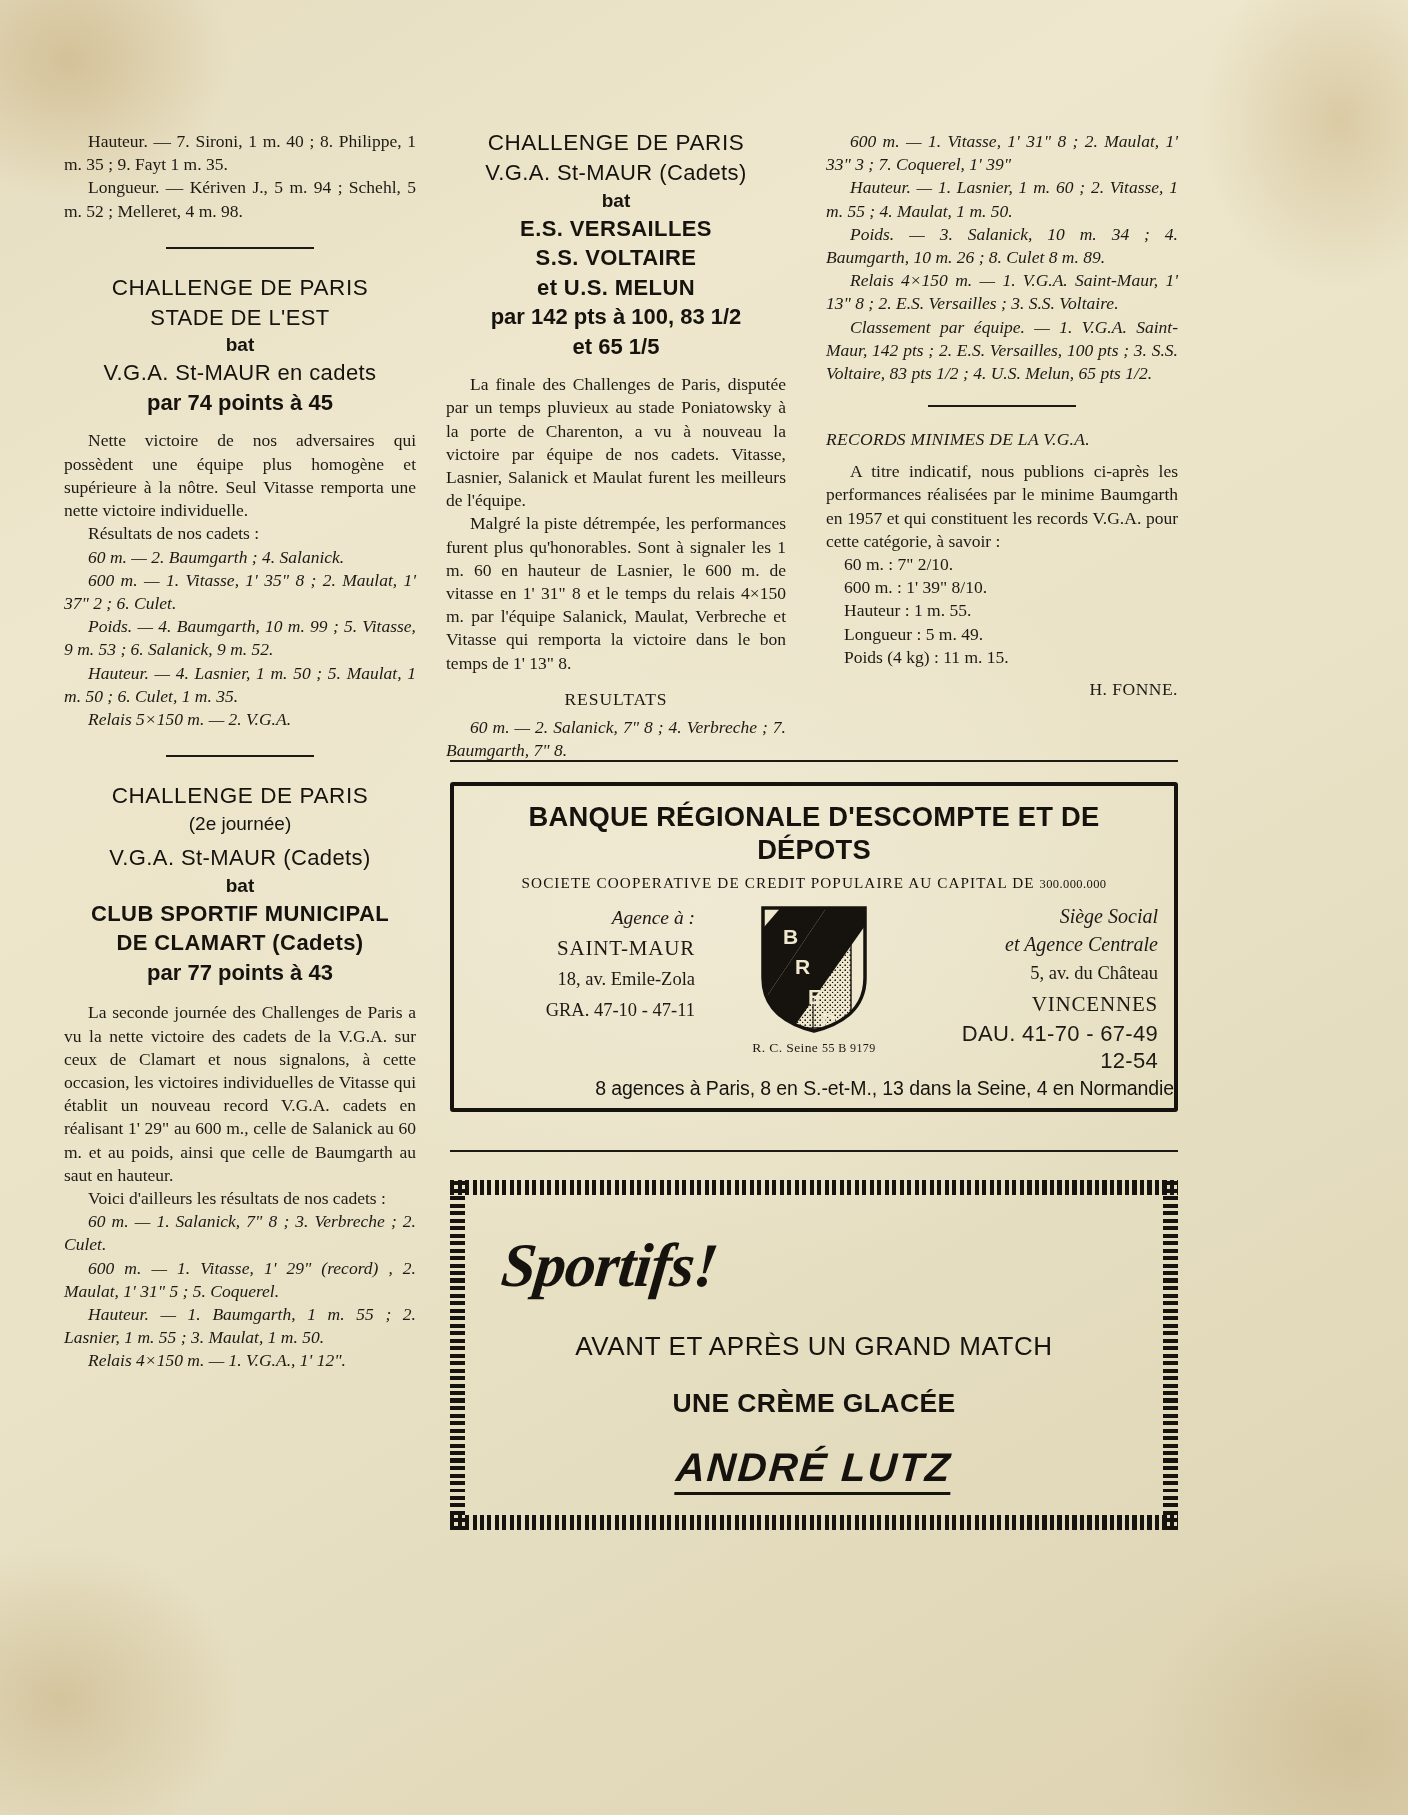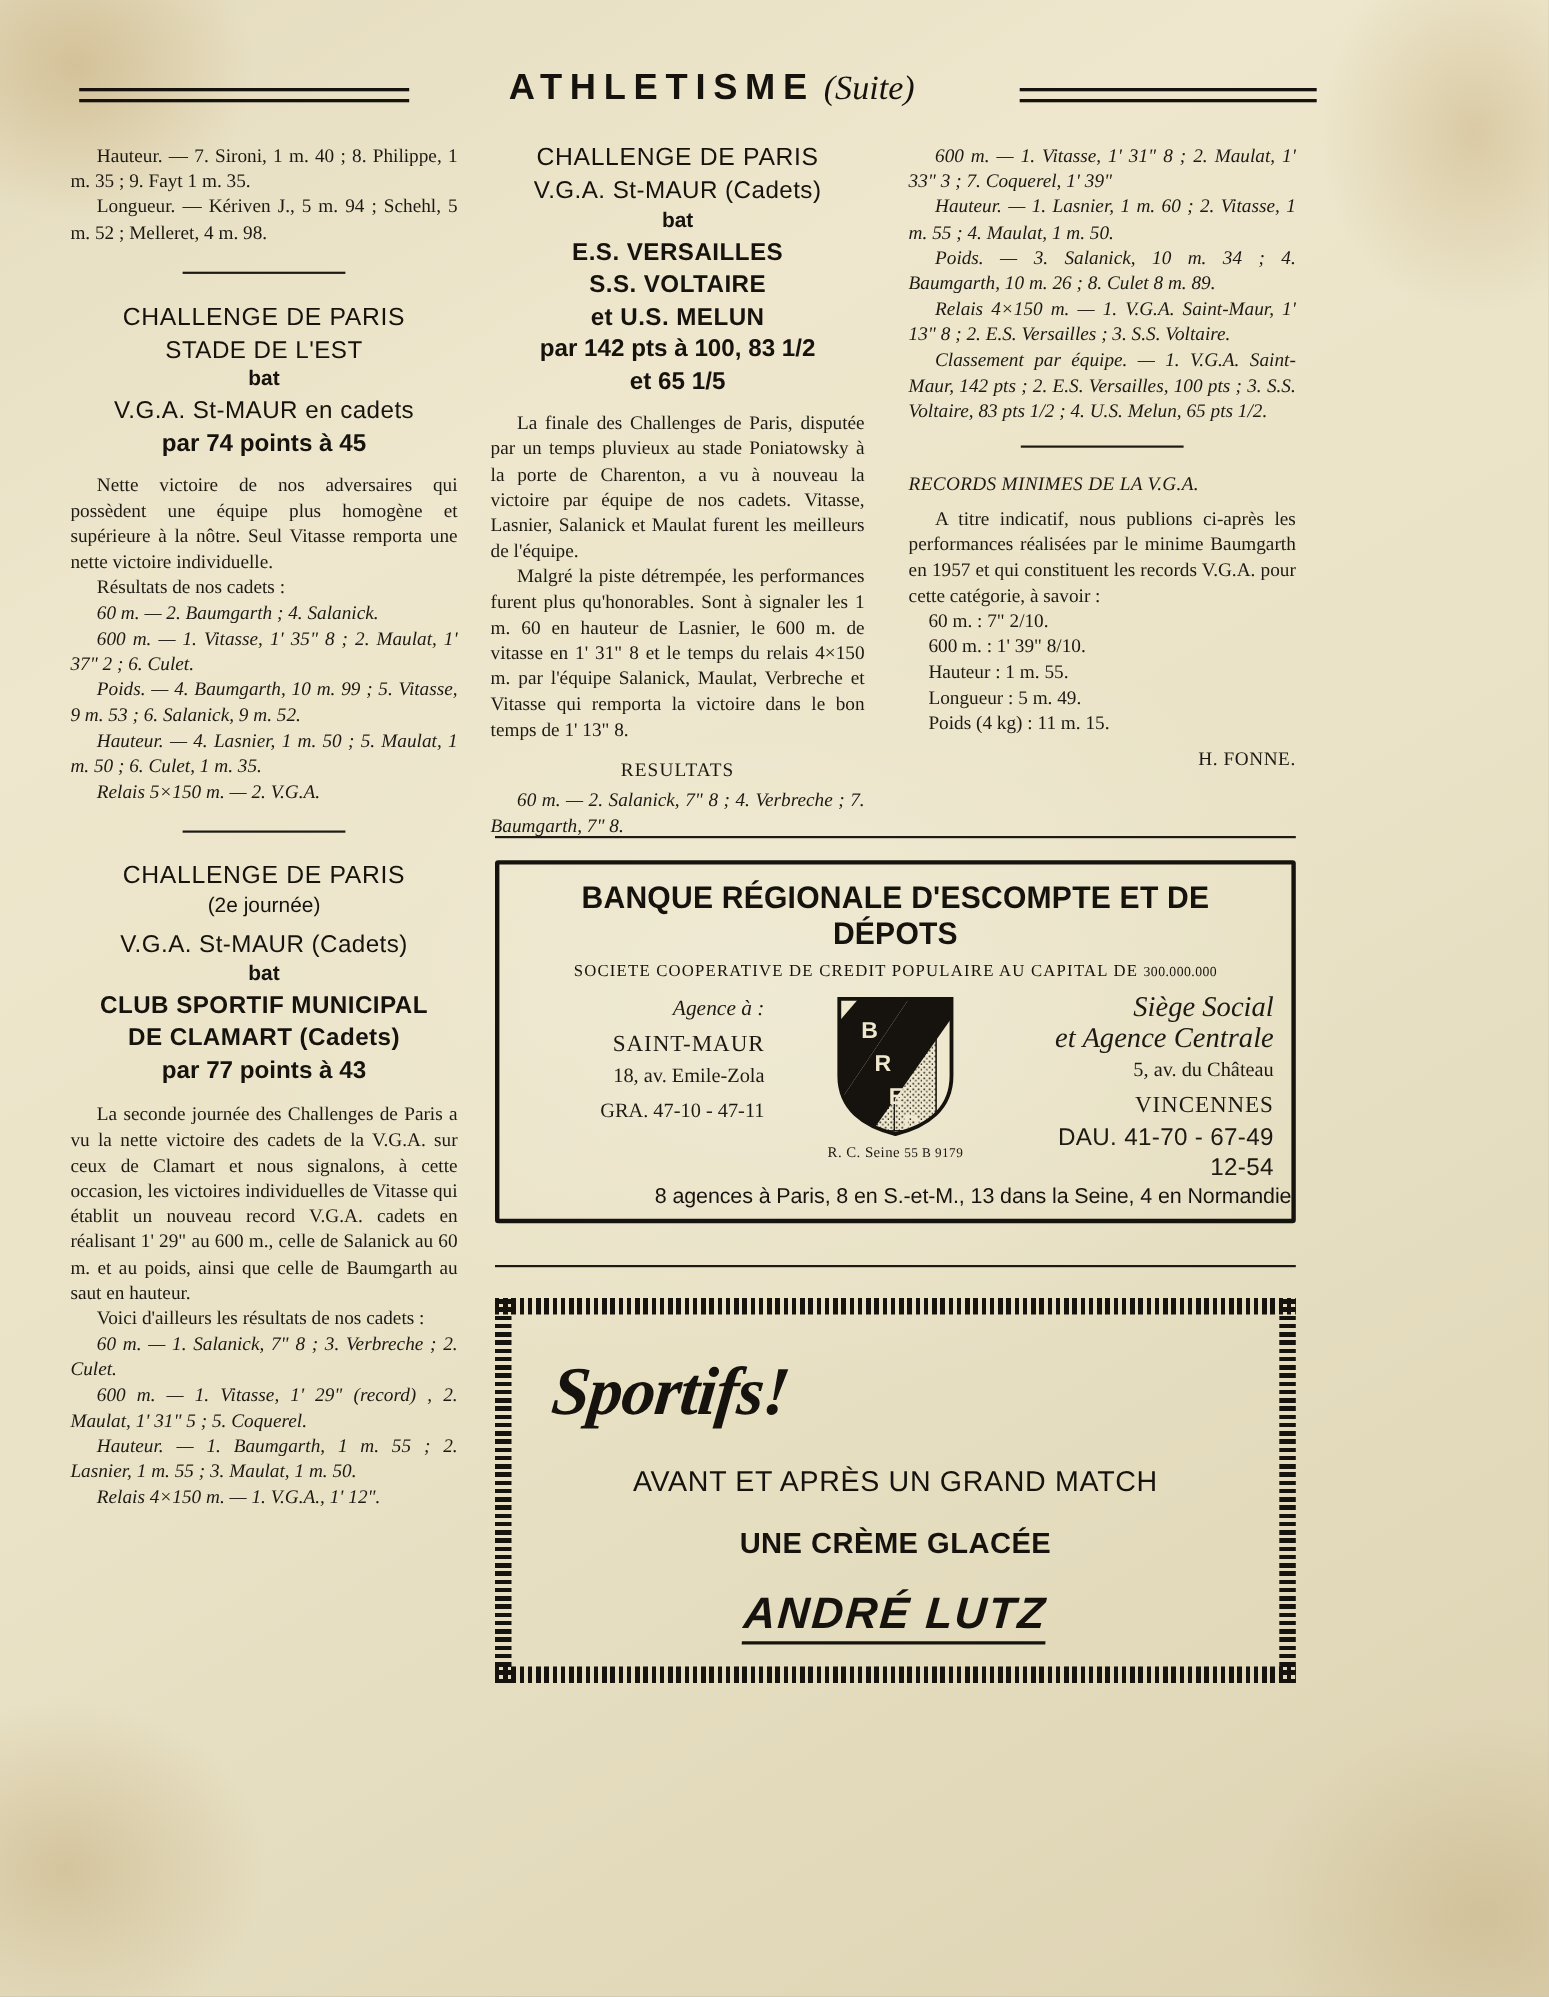--- a/index.html
+++ b/index.html
@@ -210,21 +210,21 @@
   .bank-col {
     width: 225px;
     text-align: right;
     font-size: 19px;
     line-height: 31px;
   }
   .bank-col .agence-lbl { font-style: italic; font-size: 19.5px; }
   .bank-col .city { font-size: 21px; letter-spacing: .8px; }
   .bank-col .addr { font-size: 18.5px; }
   .bank-col .tel  { font-size: 18.5px; }
-  .bank-col-right .sieges { font-style: italic; font-size: 26px; line-height: 28px; }
+  .bank-col-right .sieges { font-style: italic; font-size: 20px; line-height: 28px; }
   .bank-col-right .bigtel {
     font-family: "Liberation Sans", sans-serif;
     font-size: 22px;
     letter-spacing: .3px;
     line-height: 27px;
   }
   .bank-col-right .vinc { font-size: 21px; letter-spacing: .8px; }
   .shield-wrap {
     width: 160px;
     text-align: center;
@@ -336,27 +336,20 @@
     padding-bottom: 2px;
     transform: skewX(-4deg);
   }
 </style>
 </head>
 <body>
 
 <div class="page">
   <div class="paper-inner">
 
-    <div class="masthead">
-      <div class="mast-rules-left"></div>
-      <div class="mast-title">
-        <span class="word">ATHLETISME</span><span class="suite">(Suite)</span>
-      </div>
-      <div class="mast-rules-right"></div>
-    </div>
 
     <div class="col col-1">
 
       <p class="body">Hauteur. — 7. Sironi, 1 m. 40 ; 8. Philippe, 1 m. 35 ; 9. Fayt 1 m. 35.</p>
       <p class="body">Longueur. — Kériven J., 5 m. 94 ; Schehl, 5 m. 52 ; Melleret, 4 m. 98.</p>
 
       <div class="rule-short"></div>
 
       <div class="heading-group">
         <div class="hd hd-main hd-block">CHALLENGE DE PARIS</div>

